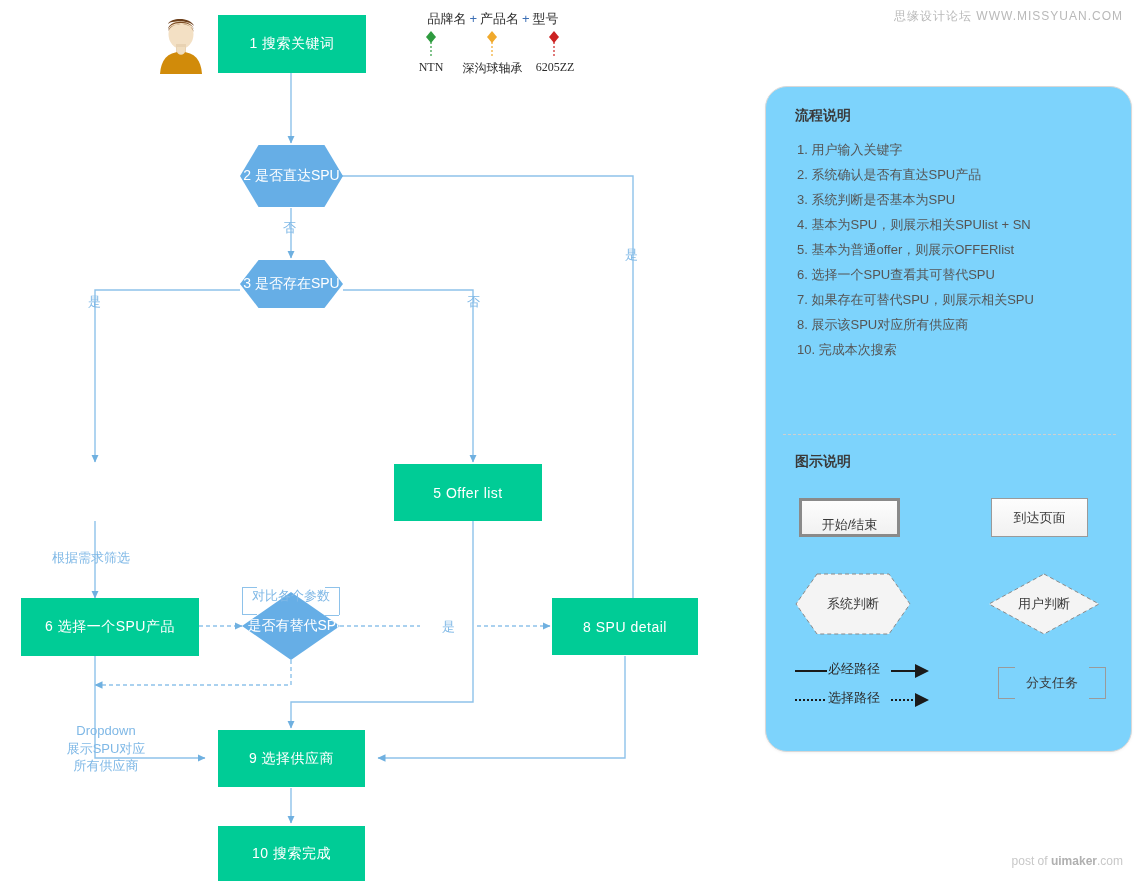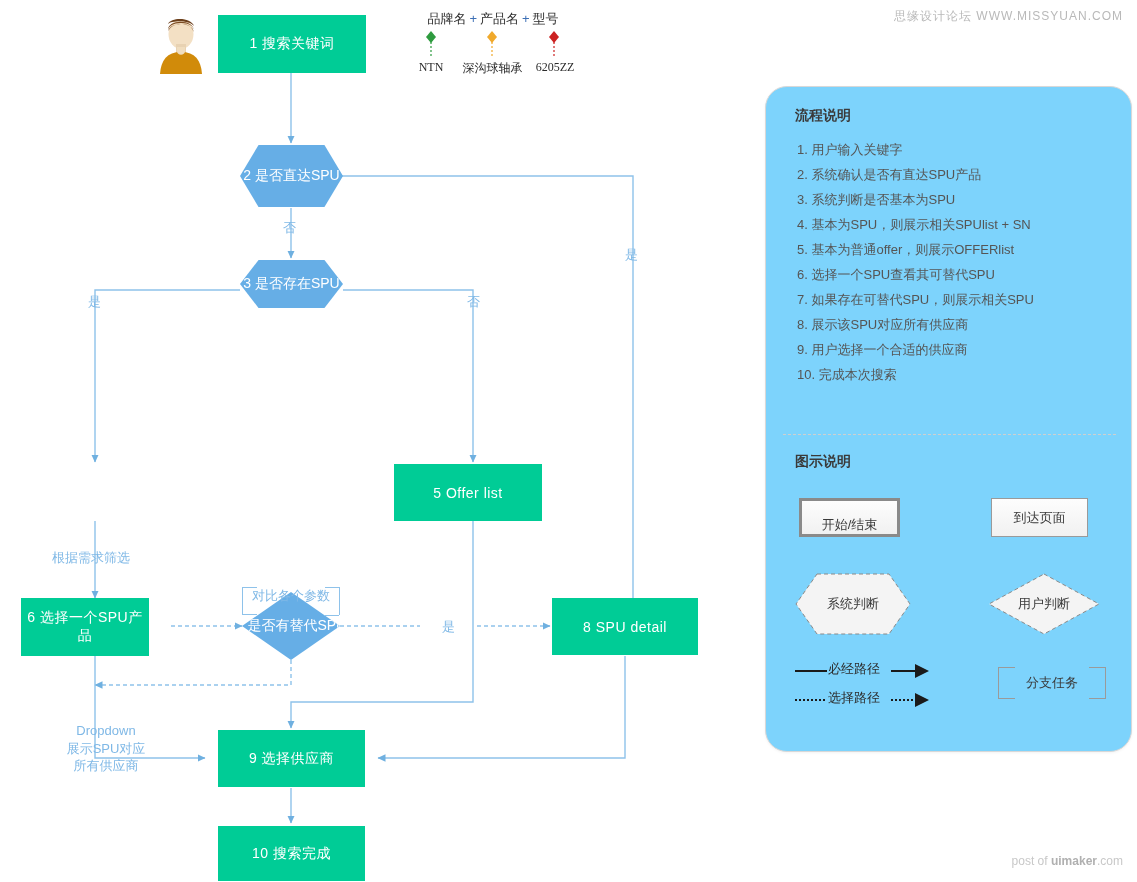--- a/index.html
+++ b/index.html
@@ -305,21 +305,21 @@
 
   <div class="hexnode" style="left:240px; top:260px; width:103px; height:48px;">
     <span>3 是否存在SPU</span>
   </div>
 
 
   <div class="node green" style="left:394px; top:464px; width:148px; height:57px;">
     <span>5 Offer list</span>
   </div>
 
-  <div class="node green" style="left:21px; top:598px; width:128px; height:58px;">
+  <div class="node green" style="left:21px; top:598px; width:178px; height:58px;">
     <span>6 选择一个SPU产品</span>
   </div>
 
   <div class="diamondnode" style="left:242px; top:592px; width:98px; height:68px;">
     <span>7 是否有替代SPU</span>
   </div>
 
   <div class="node green" style="left:552px; top:598px; width:146px; height:57px;">
     <span>8 SPU detail</span>
   </div>
@@ -362,21 +362,20 @@
 
     <ul class="panel-steps" style="position:absolute; left:31px; top:50px; width:320px;">
       <li><span class="num">1.</span> <span>用户输入关键字</span></li>
       <li><span class="num">2.</span> <span>系统确认是否有直达SPU产品</span></li>
       <li><span class="num">3.</span> <span>系统判断是否基本为SPU</span></li>
       <li><span class="num">4.</span> <span>基本为SPU，则展示相关SPUlist + SN</span></li>
       <li><span class="num">5.</span> <span>基本为普通offer，则展示OFFERlist</span></li>
       <li><span class="num">6.</span> <span>选择一个SPU查看其可替代SPU</span></li>
       <li><span class="num">7.</span> <span>如果存在可替代SPU，则展示相关SPU</span></li>
       <li><span class="num">8.</span> <span>展示该SPU对应所有供应商</span></li>
-      <li><span class="num">9.</span> <span>用户选择一个合适的供应商</span></li>
       <li><span class="num">10.</span> <span>完成本次搜索</span></li>
     </ul>
 
     <div class="divider" style="position:absolute; left:17px; top:347px; width:333px;"></div>
 
     <h3 style="position:absolute; left:29px; top:366px;">图示说明</h3>
 
     <div class="lg-rect thick" style="position:absolute; left:33px; top:411px; width:101px; height:39px;align-items:flex-end;">
       <span>开始/结束</span>
     </div>

